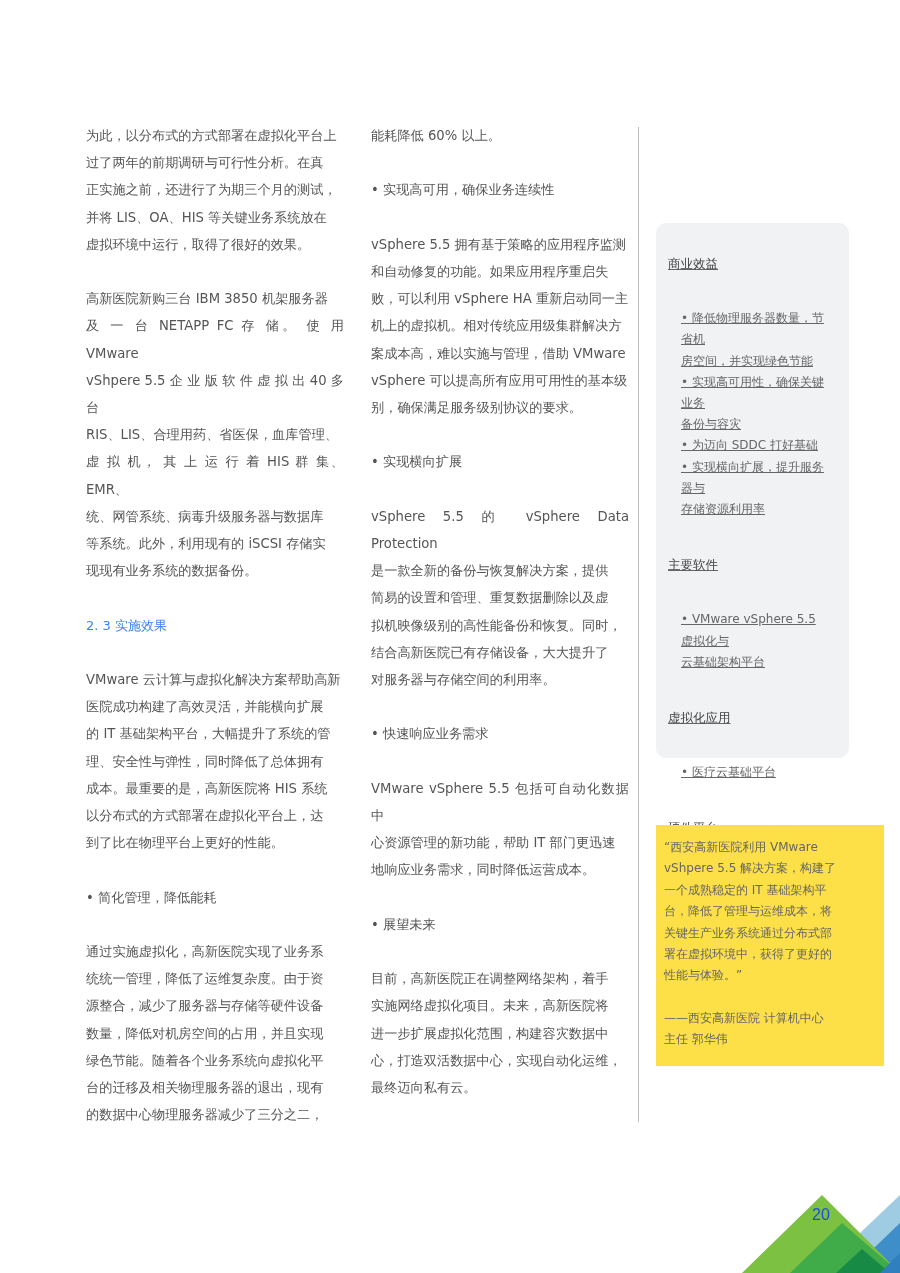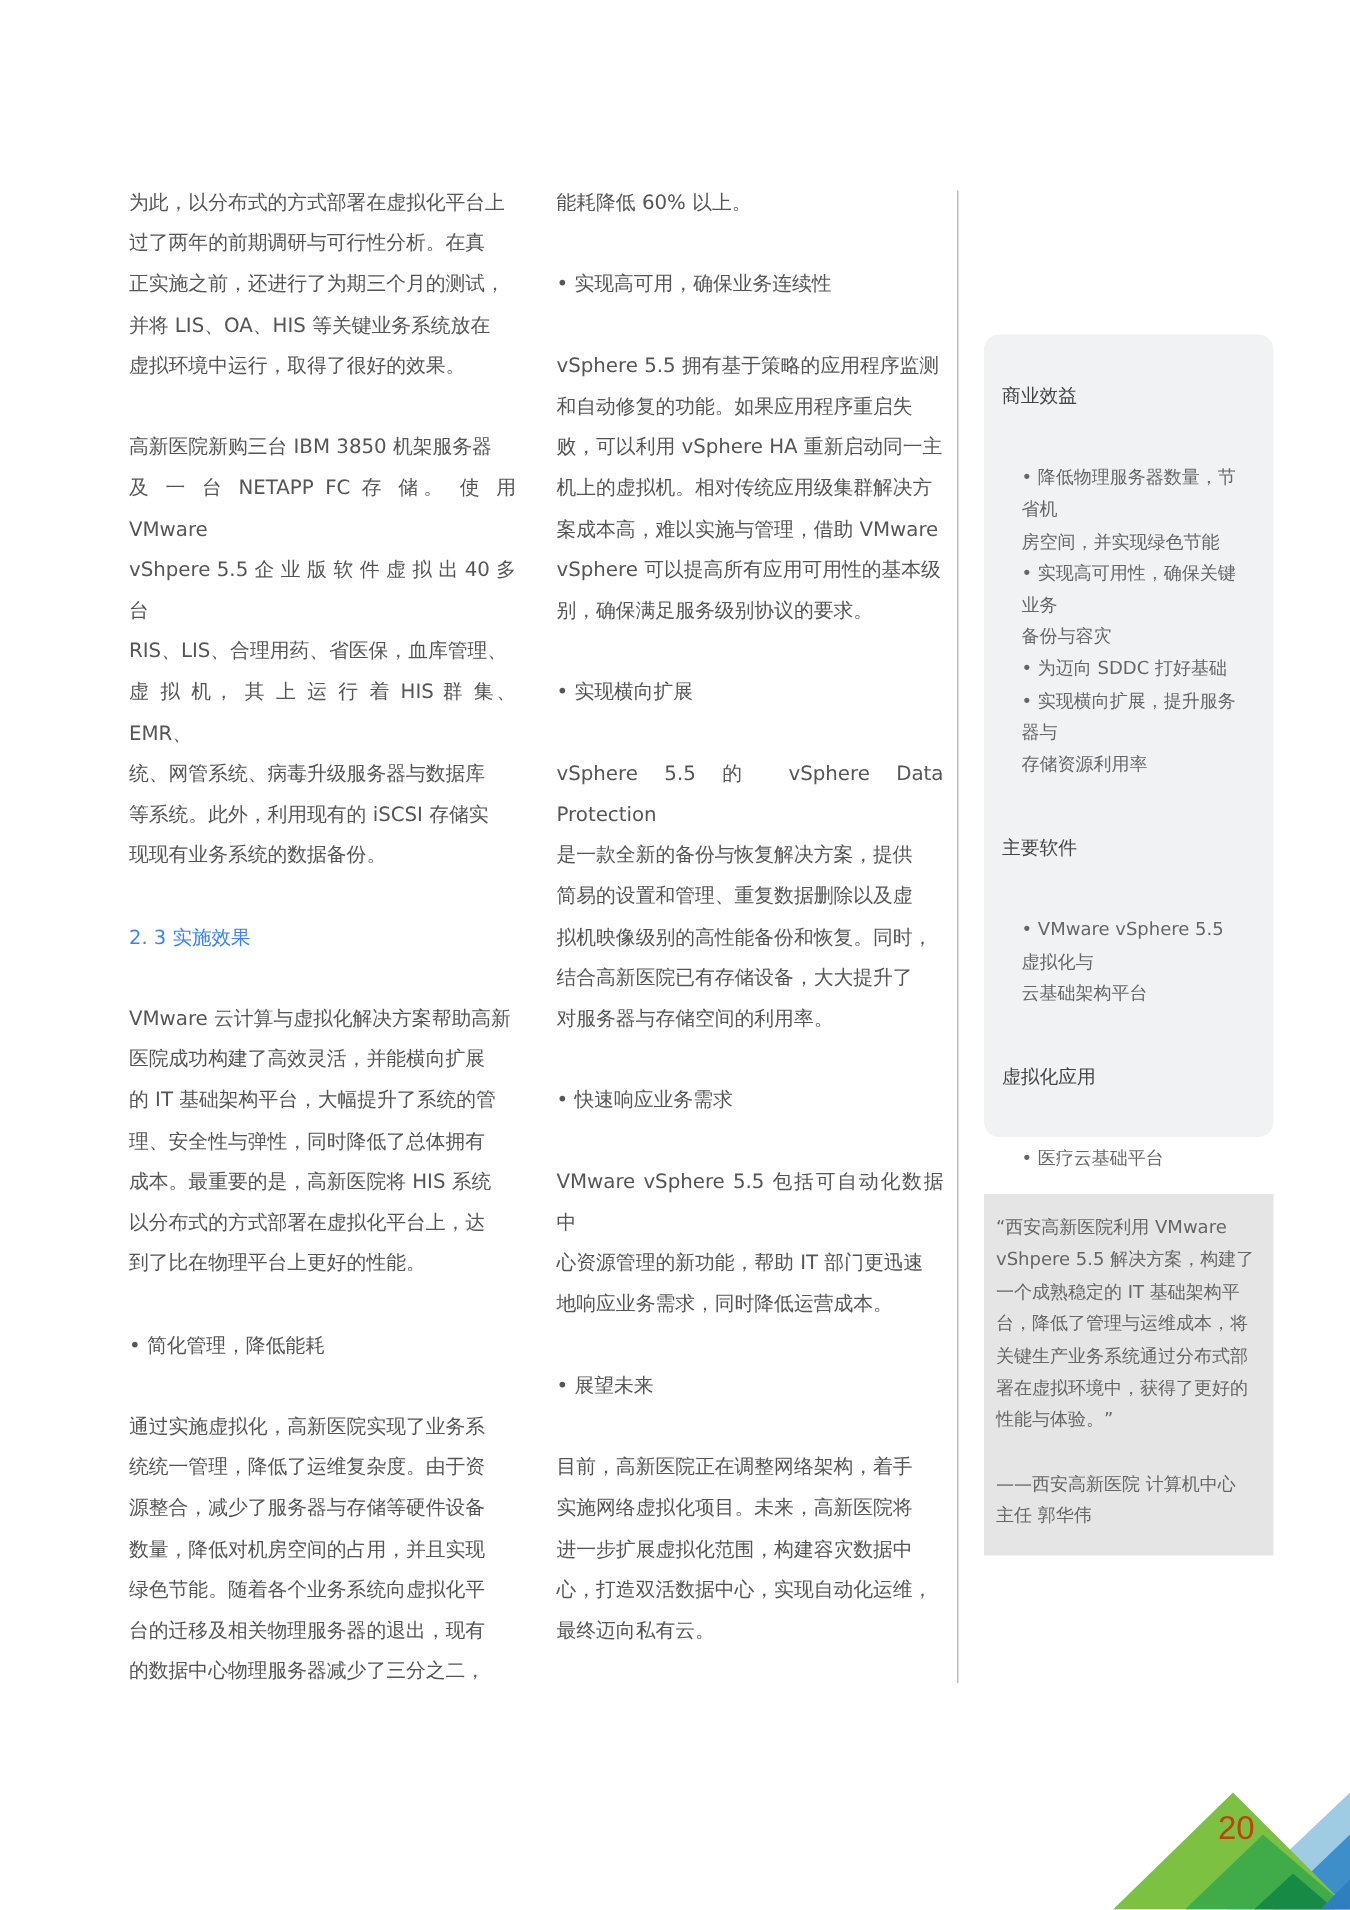--- a/index.html
+++ b/index.html
@@ -45,58 +45,59 @@
       top: 223px;
       width: 193px;
       height: 535px;
       background: #f1f2f4;
       border-radius: 10px;
       box-sizing: border-box;
       padding: 30px 10px 0 12px;
       font-size: 12px;
       line-height: 21.2px;
       color: #666;
+      text-decoration: underline;
     }
     .sidebar-panel .hdr {
       color: #444;
       font-size: 12.5px;
       margin: 0;
     }
     .sidebar-panel .list { margin: 13px; padding: 0; list-style: none; }
     .sidebar-panel .list li { margin: 0; }
     .sidebar-panel .sgap { height: 21px; }
     .quote-box {
       position: absolute;
       left: 656px;
-      top: 796px;
-      width: 193px;
+      top: 825px;
+      width: 228px;
       height: 241px;
-      background: #e5e5e5;
+      background: #fde047;
       box-sizing: border-box;
       padding: 12px 8px 0 8px;
       font-size: 12px;
       line-height: 21.4px;
       color: #666;
       text-align: justify;
     }
     .quote-box p { margin: 0; }
     .quote-box .qgap { height: 21px; }
     .corner {
       position: absolute;
       right: 0;
       bottom: 0;
       width: 170px;
       height: 90px;
     }
     .page-number {
       position: absolute;
       left: 812px;
       top: 1206px;
-      color: #c2410c;
-      font-size: 22px;
+      color: #1d4ed8;
+      font-size: 16px;
       font-family: "Liberation Sans", sans-serif;
     }
   </style>
 </head>
 <body>
 
 <div class="col col-left">
   <div>
     <p>为此，以分布式的方式部署在虚拟化平台上</p>
     <p>过了两年的前期调研与可行性分析。在真</p>

